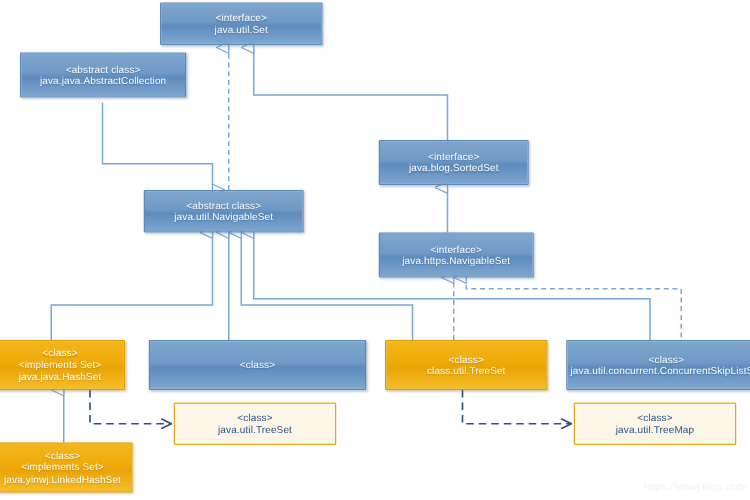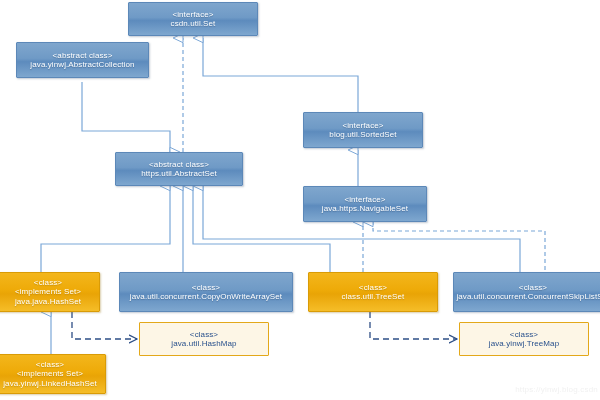--- a/index.html
+++ b/index.html
@@ -121,75 +121,74 @@
     <g fill="none" stroke="#2e4f86" stroke-width="1.3" stroke-dasharray="6,4">
 
       <path d="M72,312 L72,339 L137,339" marker-end="url(#open-arrow-dark)"></path>
 
       <path d="M370,312 L370,339 L457,339" marker-end="url(#open-arrow-dark)"></path>
     </g>
   </svg>
 
   <div class="node blue" style="left:128px; top:2px; width:130px; height:34px;">
     <span class="ln">&lt;interface&gt;</span>
-    <span class="ln">csdn.util.Set</span>
+    <span class="ln">java.util.Set</span>
   </div>
 
   <div class="node blue" style="left:16px; top:42px; width:133px; height:36px;">
     <span class="ln">&lt;abstract class&gt;</span>
-    <span class="ln">java.yinwj.AbstractCollection</span>
+    <span class="ln">java.java.AbstractCollection</span>
   </div>
 
   <div class="node blue" style="left:303px; top:112px; width:120px; height:36px;">
     <span class="ln">&lt;interface&gt;</span>
-    <span class="ln">blog.util.SortedSet</span>
+    <span class="ln">java.blog.SortedSet</span>
   </div>
 
   <div class="node blue" style="left:115px; top:152px; width:128px; height:34px;">
     <span class="ln">&lt;abstract class&gt;</span>
-    <span class="ln">https.util.AbstractSet</span>
+    <span class="ln">java.util.NavigableSet</span>
   </div>
 
   <div class="node blue" style="left:303px; top:186px; width:124px; height:36px;">
     <span class="ln">&lt;interface&gt;</span>
     <span class="ln">java.https.NavigableSet</span>
   </div>
 
   <div class="node orange" style="left:-4px; top:272px; width:104px; height:40px;">
     <span class="ln">&lt;class&gt;</span>
     <span class="ln">&lt;implements Set&gt;</span>
     <span class="ln">java.java.HashSet</span>
   </div>
 
   <div class="node blue" style="left:119px; top:272px; width:174px; height:40px;">
     <span class="ln">&lt;class&gt;</span>
-    <span class="ln">java.util.concurrent.CopyOnWriteArraySet</span>
   </div>
 
   <div class="node orange" style="left:308px; top:272px; width:130px; height:40px;">
     <span class="ln">&lt;class&gt;</span>
     <span class="ln">class.util.TreeSet</span>
   </div>
 
   <div class="node blue" style="left:453px; top:272px; width:160px; height:40px;">
     <span class="ln">&lt;class&gt;</span>
     <span class="ln">java.util.concurrent.ConcurrentSkipListSet</span>
   </div>
 
   <div class="node orange" style="left:-6px; top:354px; width:112px; height:40px;">
     <span class="ln">&lt;class&gt;</span>
     <span class="ln">&lt;implements Set&gt;</span>
     <span class="ln">java.yinwj.LinkedHashSet</span>
   </div>
 
   <div class="node cream" style="left:139px; top:322px; width:130px; height:34px;">
     <span class="ln">&lt;class&gt;</span>
-    <span class="ln">java.util.HashMap</span>
+    <span class="ln">java.util.TreeSet</span>
   </div>
 
   <div class="node cream" style="left:459px; top:322px; width:130px; height:34px;">
     <span class="ln">&lt;class&gt;</span>
-    <span class="ln">java.yinwj.TreeMap</span>
+    <span class="ln">java.util.TreeMap</span>
   </div>
 
   <div class="watermark">https://yinwj.blog.csdn</div>
 
 </div>
 
 </body></html>

